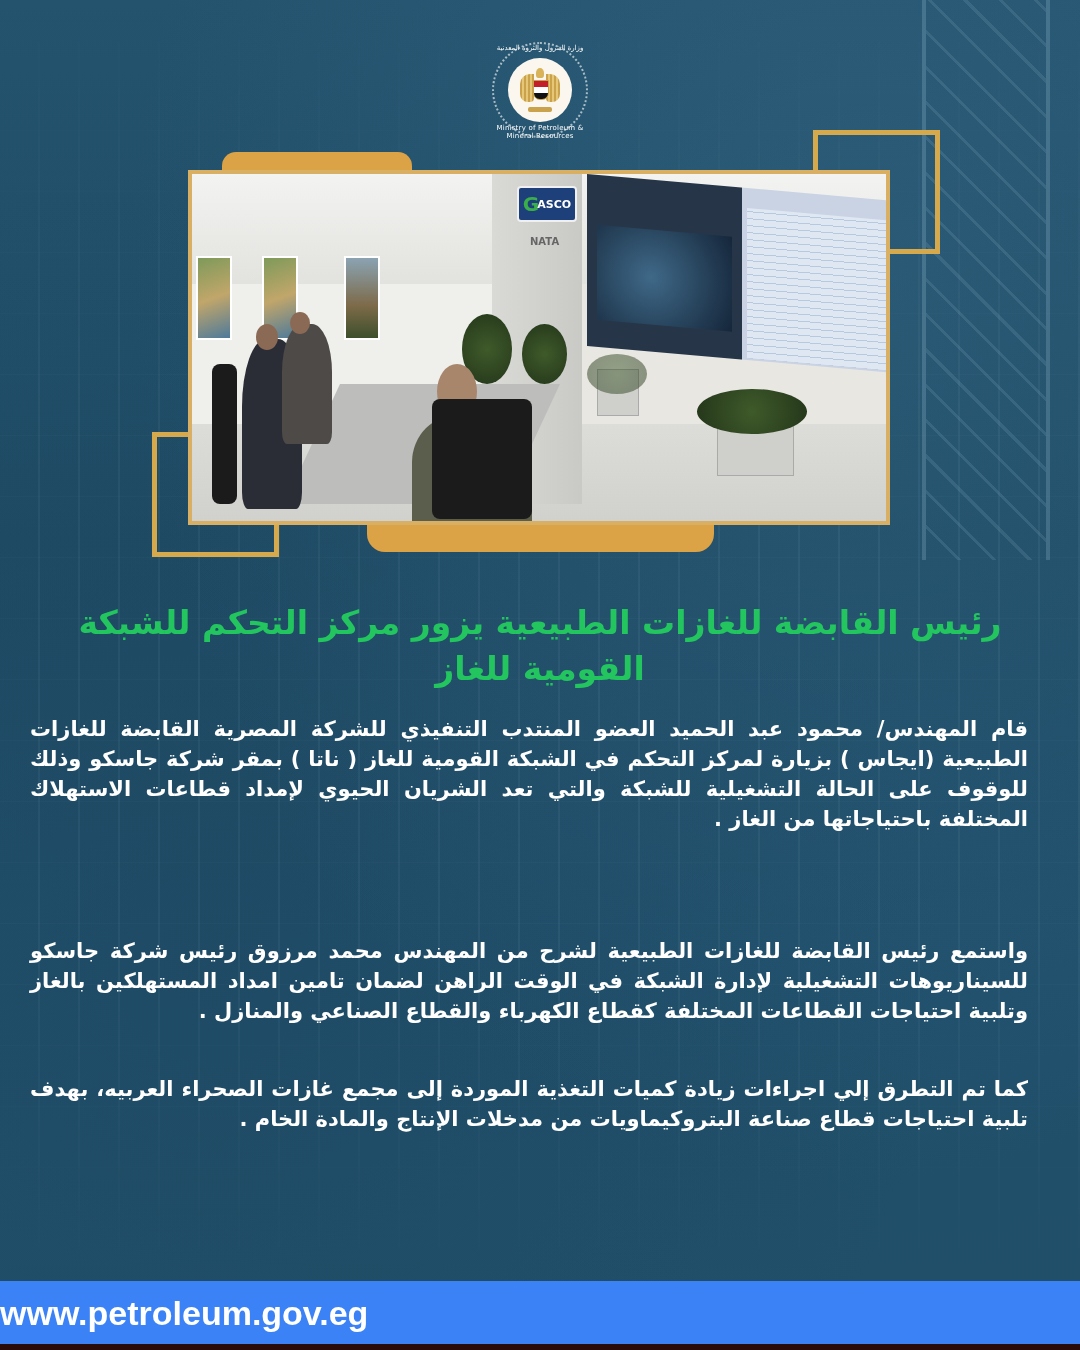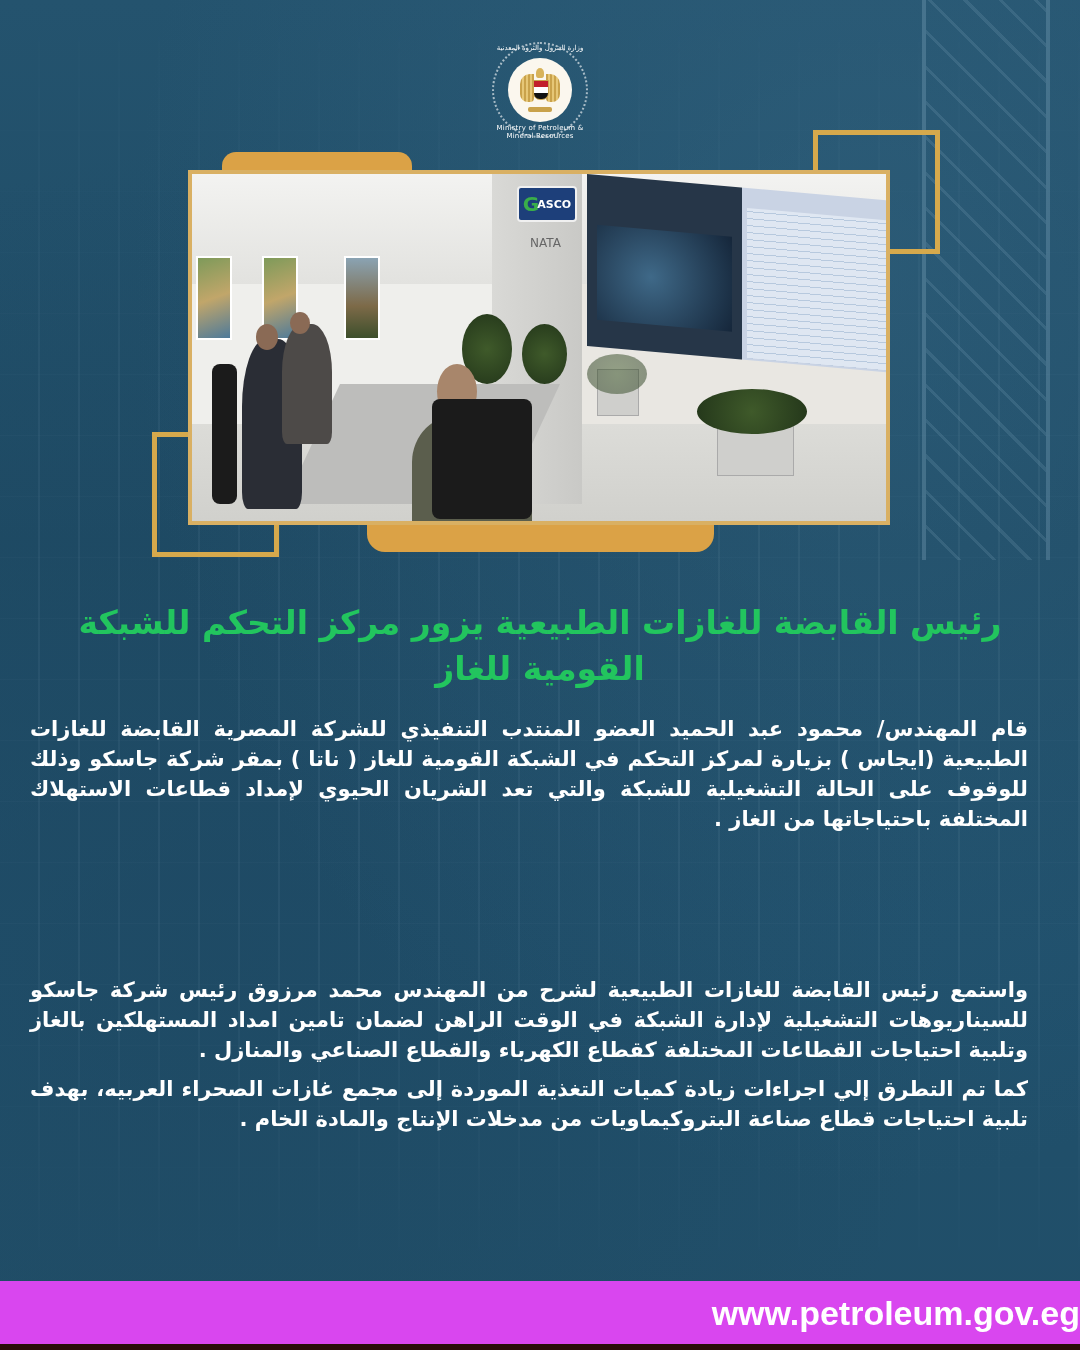--- a/index.html
+++ b/index.html
@@ -90,21 +90,21 @@
   
   .ph-ceiling { position: absolute; left: 0; top: 0; width: 100%; height: 110px; background: linear-gradient(180deg,#f3f3f1,#e2e2df); }
   .ph-wall { position: absolute; left: 0; top: 110px; width: 380px; height: 140px; background: #efefec; }
   .ph-pillar { position: absolute; left: 300px; top: 0; width: 90px; height: 330px; background: linear-gradient(90deg,#d9d9d6,#c9c9c6); }
   .ph-gasco {
     position: absolute; left: 325px; top: 12px; width: 56px; height: 32px; border-radius: 4px;
     background: #1d3f7a; border: 2px solid #f0f0f0; color: #fff; font-size: 11px; font-weight: bold;
     display: flex; align-items: center; justify-content: center;
   }
   .ph-gasco b { color: #3aae4a; font-size: 20px; margin-right: -2px; }
-  .ph-nata { position: absolute; left: 338px; top: 62px; font-size: 12px; color: #666; font-weight: normal; }
+  .ph-nata { position: absolute; left: 338px; top: 62px; font-size: 10px; color: #666; font-weight: bold; }
   .ph-map { position: absolute; top: 82px; width: 32px; height: 80px; background: linear-gradient(160deg,#7e9a5a,#c1a66a 50%,#4e7a9a); border: 2px solid #fff; }
   .ph-screen {
     position: absolute; left: 395px; top: 0; width: 310px; height: 172px;
     background: linear-gradient(90deg, #263648 0 50%, #c9d3e4 50%);
     transform: skewY(5deg); transform-origin: left top;
   }
   .ph-screen::before {
     content: ""; position: absolute; left: 10px; top: 50px; width: 135px; height: 95px;
     background: radial-gradient(circle at 40% 50%, #3f6988, #15263a);
   }
@@ -123,26 +123,26 @@
     position: absolute; left: 60px; right: 60px; top: 600px;
     direction: rtl; text-align: center;
     color: #22c55e; font-weight: bold; font-size: 33px; line-height: 46px;
   }
   .body-text {
     position: absolute; left: 30px; right: 52px;
     direction: rtl; text-align: justify; text-align-last: right;
     color: #ffffff; font-weight: bold; font-size: 21px; line-height: 30px;
   }
   .p1 { top: 714px; }
-  .p2 { top: 936px; margin-top: 39px; }
+  .p2 { top: 936px; }
   .p3 { top: 1074px; }
   .footer {
     position: absolute; left: 0; right: 0; top: 1281px; height: 64px;
-    background: #d946ef;
-    display: flex; align-items: center; justify-content: flex-end;
+    background: #3b82f6;
+    display: flex; align-items: center; justify-content: flex-start;
   }
   .footer-url {
     color: #ffffff; font-family: "Liberation Sans", sans-serif; font-weight: bold; font-size: 34px;
   }
   .bottom-strip { position: absolute; left: 0; right: 0; top: 1344px; height: 6px; background: #2a0d0a; }
 </style>
 </head>
 <body>
 
 <div class="bg-layer"></div>

